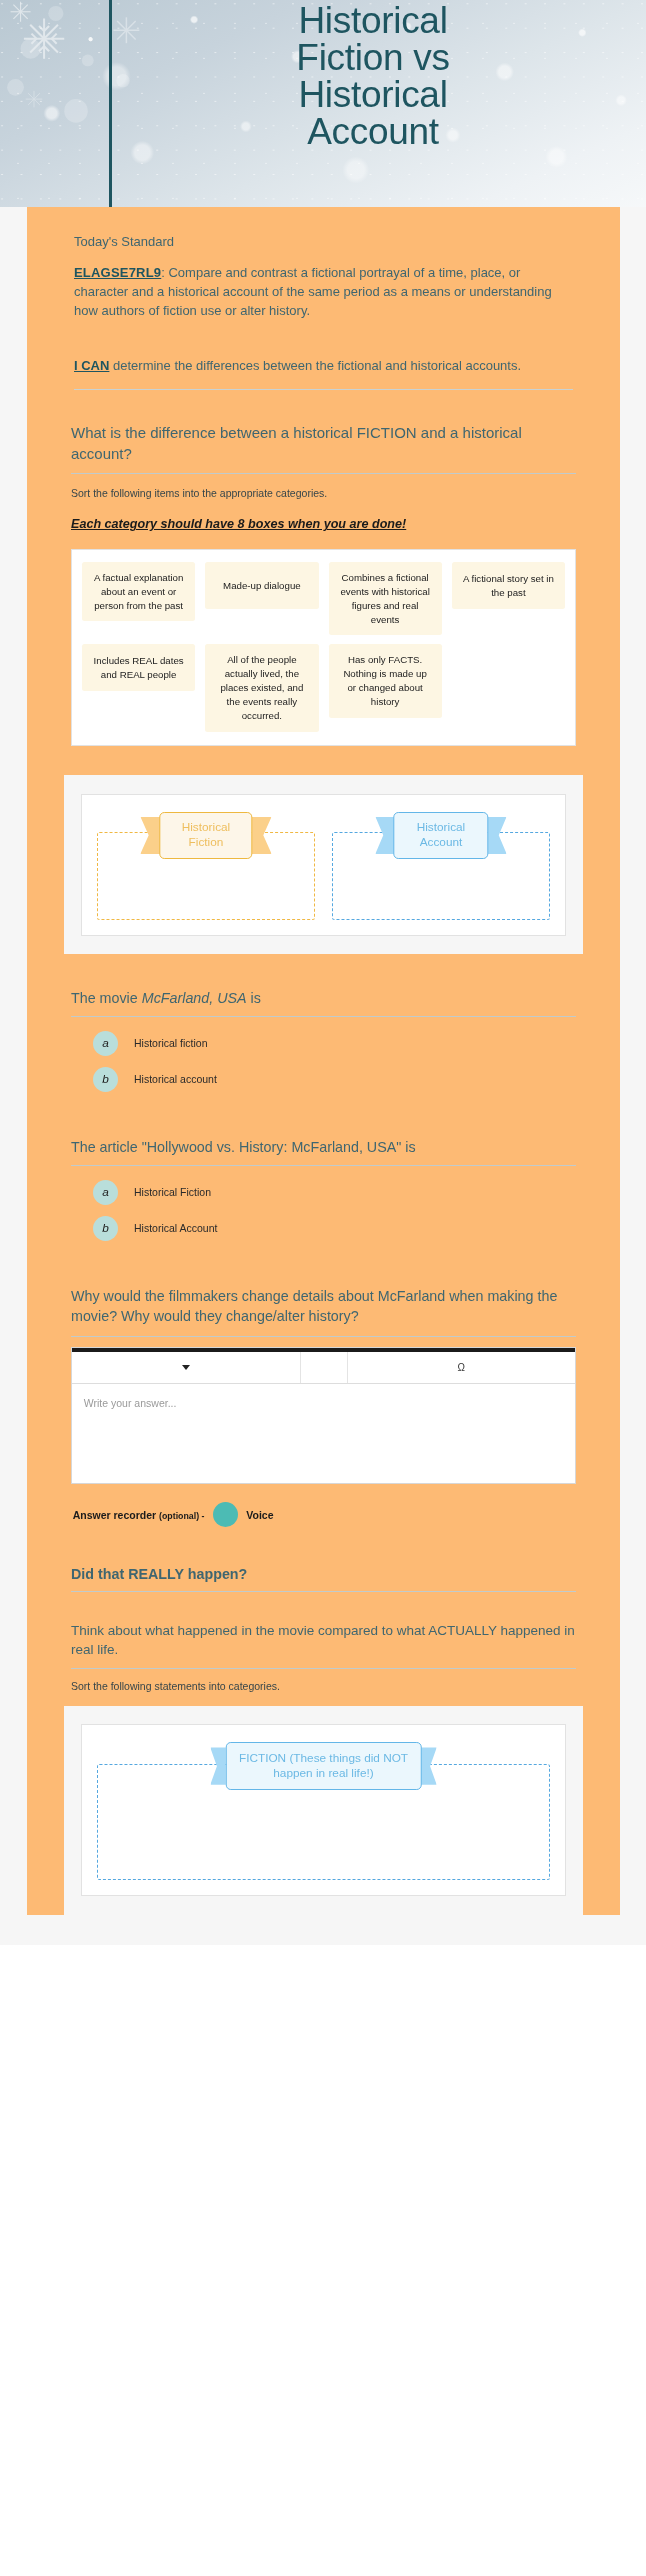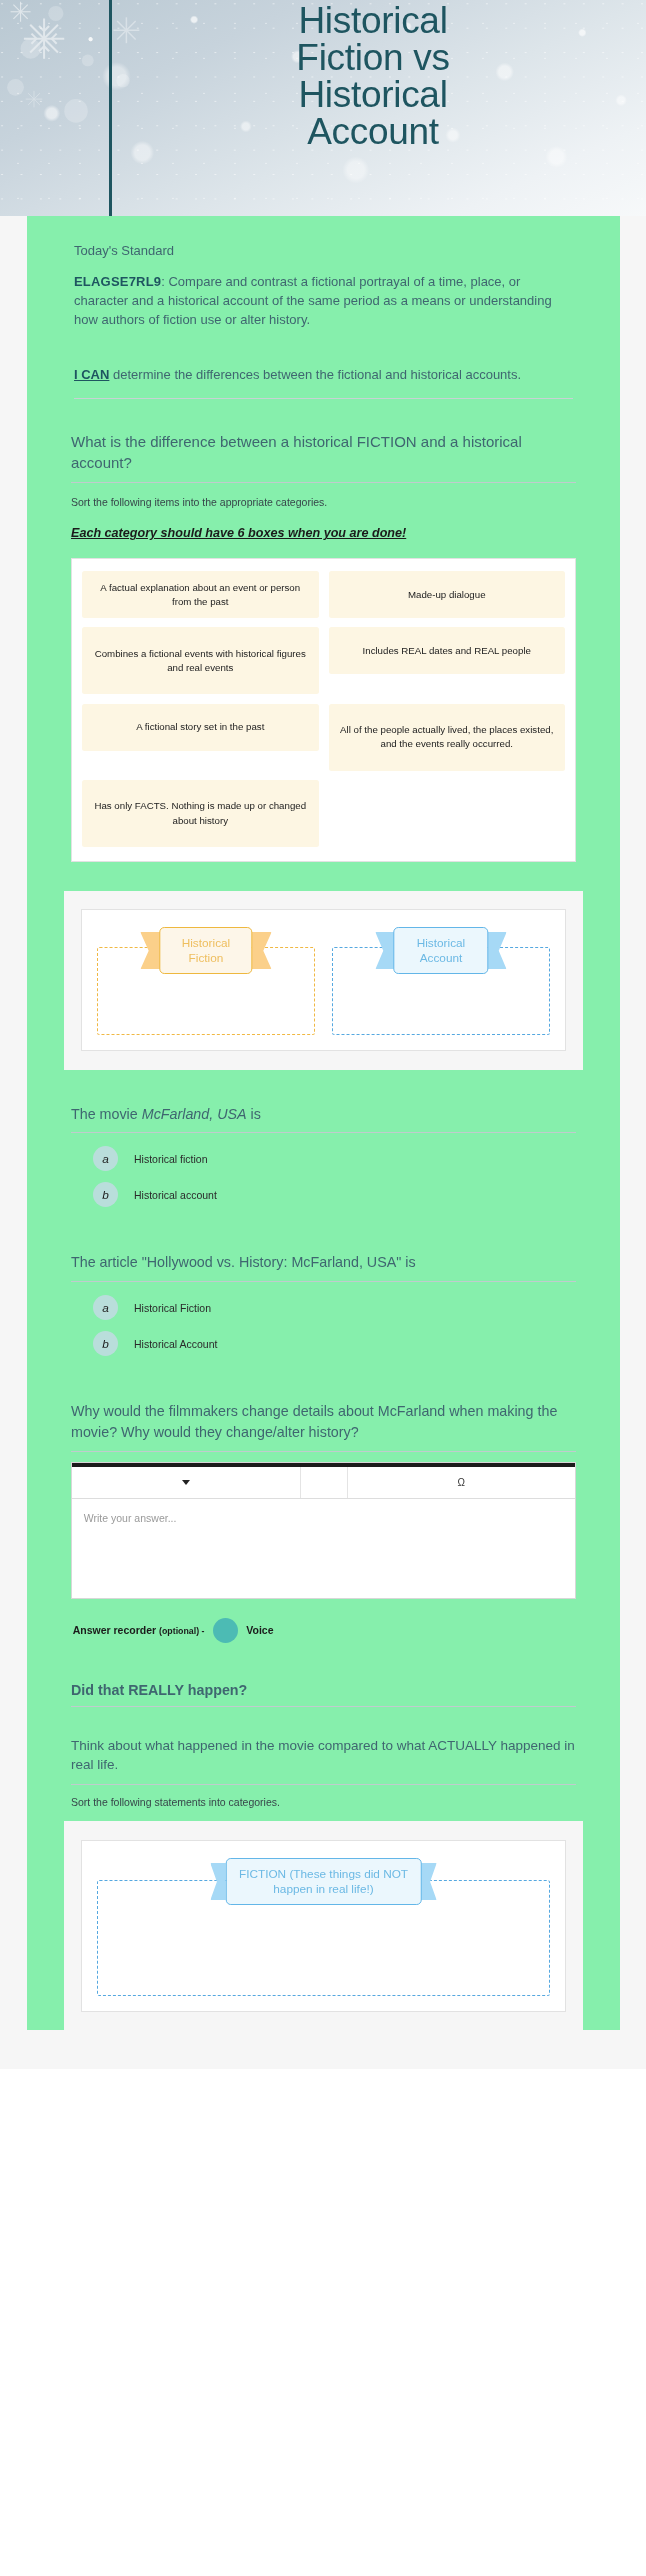--- a/index.html
+++ b/index.html
@@ -88,41 +88,42 @@
   
   .sheet {
     position: relative;
     width: 647px;
     background: #f6f6f6;
     padding: 0 0 29px 0;
     z-index: 5;
     margin-top: -11.8px;
   }
   .card {
-    background: #86efac;
+    background: #fdba74;
     width: 593px;
-    margin: 10px auto;
+    margin: 1px auto;
     padding: 0;
   }
 
   
   .std-block { padding: 25px 47px 3.4px 47px; }
   .std-label {
     font-size: 13px;
     color: #3f6670;
     line-height: 1.5;
     margin-bottom: 11px;
   }
   .std-body {
     font-size: 13px;
     color: #3f6670;
     line-height: 1.48;
   }
   .std-code {
     font-weight: 700;
+    text-decoration: underline;
     color: #1e5560;
     letter-spacing: 0.2px;
   }
   .ican-block { padding: 32px 47px 0 47px; }
   .ican-body {
     font-size: 13px;
     color: #3f6670;
     line-height: 1.48;
     padding-bottom: 13.5px;
     border-bottom: 0.8px solid #c8d2d4;
@@ -159,21 +160,21 @@
     line-height: 1.5;
   }
 
   
   .token-panel {
     margin: 15px 44px 0 44px;
     border: 0.8px solid #e2e2e2;
     background: #ffffff;
     padding: 11.8px 10px 13.5px 10px;
     display: grid;
-    grid-template-columns: 1fr 1fr;
+    grid-template-columns: 1fr 1fr 1fr 1fr;
     gap: 9.3px 10px;
     align-items: start;
   }
   .token {
     background: #fdf6e3;
     border-radius: 2.5px;
     min-height: 47px;
     display: flex;
     align-items: center;
     justify-content: center;
@@ -437,29 +438,29 @@
         <div class="std-body"><span class="std-code">ELAGSE7RL9</span><span>: Compare and contrast a fictional portrayal of a time, place, or character and a historical account of the same period as a means or understanding how authors of fiction use or alter history.</span></div>
       </div>
 
       <div class="ican-block">
         <div class="ican-body"><span class="ican-code">I CAN</span><span> determine the differences between the fictional and historical accounts.</span></div>
       </div>
 
       <div class="qsection">
         <div class="q-heading">What is the difference between a historical FICTION and a historical account?</div>
         <div class="q-sub">Sort the following items into the appropriate categories.</div>
-        <div class="q-emph">Each category should have 6 boxes when you are done!</div>
+        <div class="q-emph">Each category should have 8 boxes when you are done!</div>
       </div>
 
       <div class="token-panel">
         <div class="token">A factual explanation about an event or person from the past</div>
         <div class="token">Made-up dialogue</div>
         <div class="token tall">Combines a fictional events with historical figures and real events</div>
+        <div class="token">A fictional story set in the past</div>
         <div class="token">Includes REAL dates and REAL people</div>
-        <div class="token">A fictional story set in the past</div>
         <div class="token tall">All of the people actually lived, the places existed, and the events really occurred.</div>
         <div class="token tall">Has only FACTS. Nothing is made up or changed about history</div>
       </div>
 
       <div class="board-wrap">
         <div class="board">
           <div class="dropcol">
             <div class="ribbon">
               <div class="ribbon-tail"></div>
               <div class="ribbon-plate">Historical Fiction</div>

